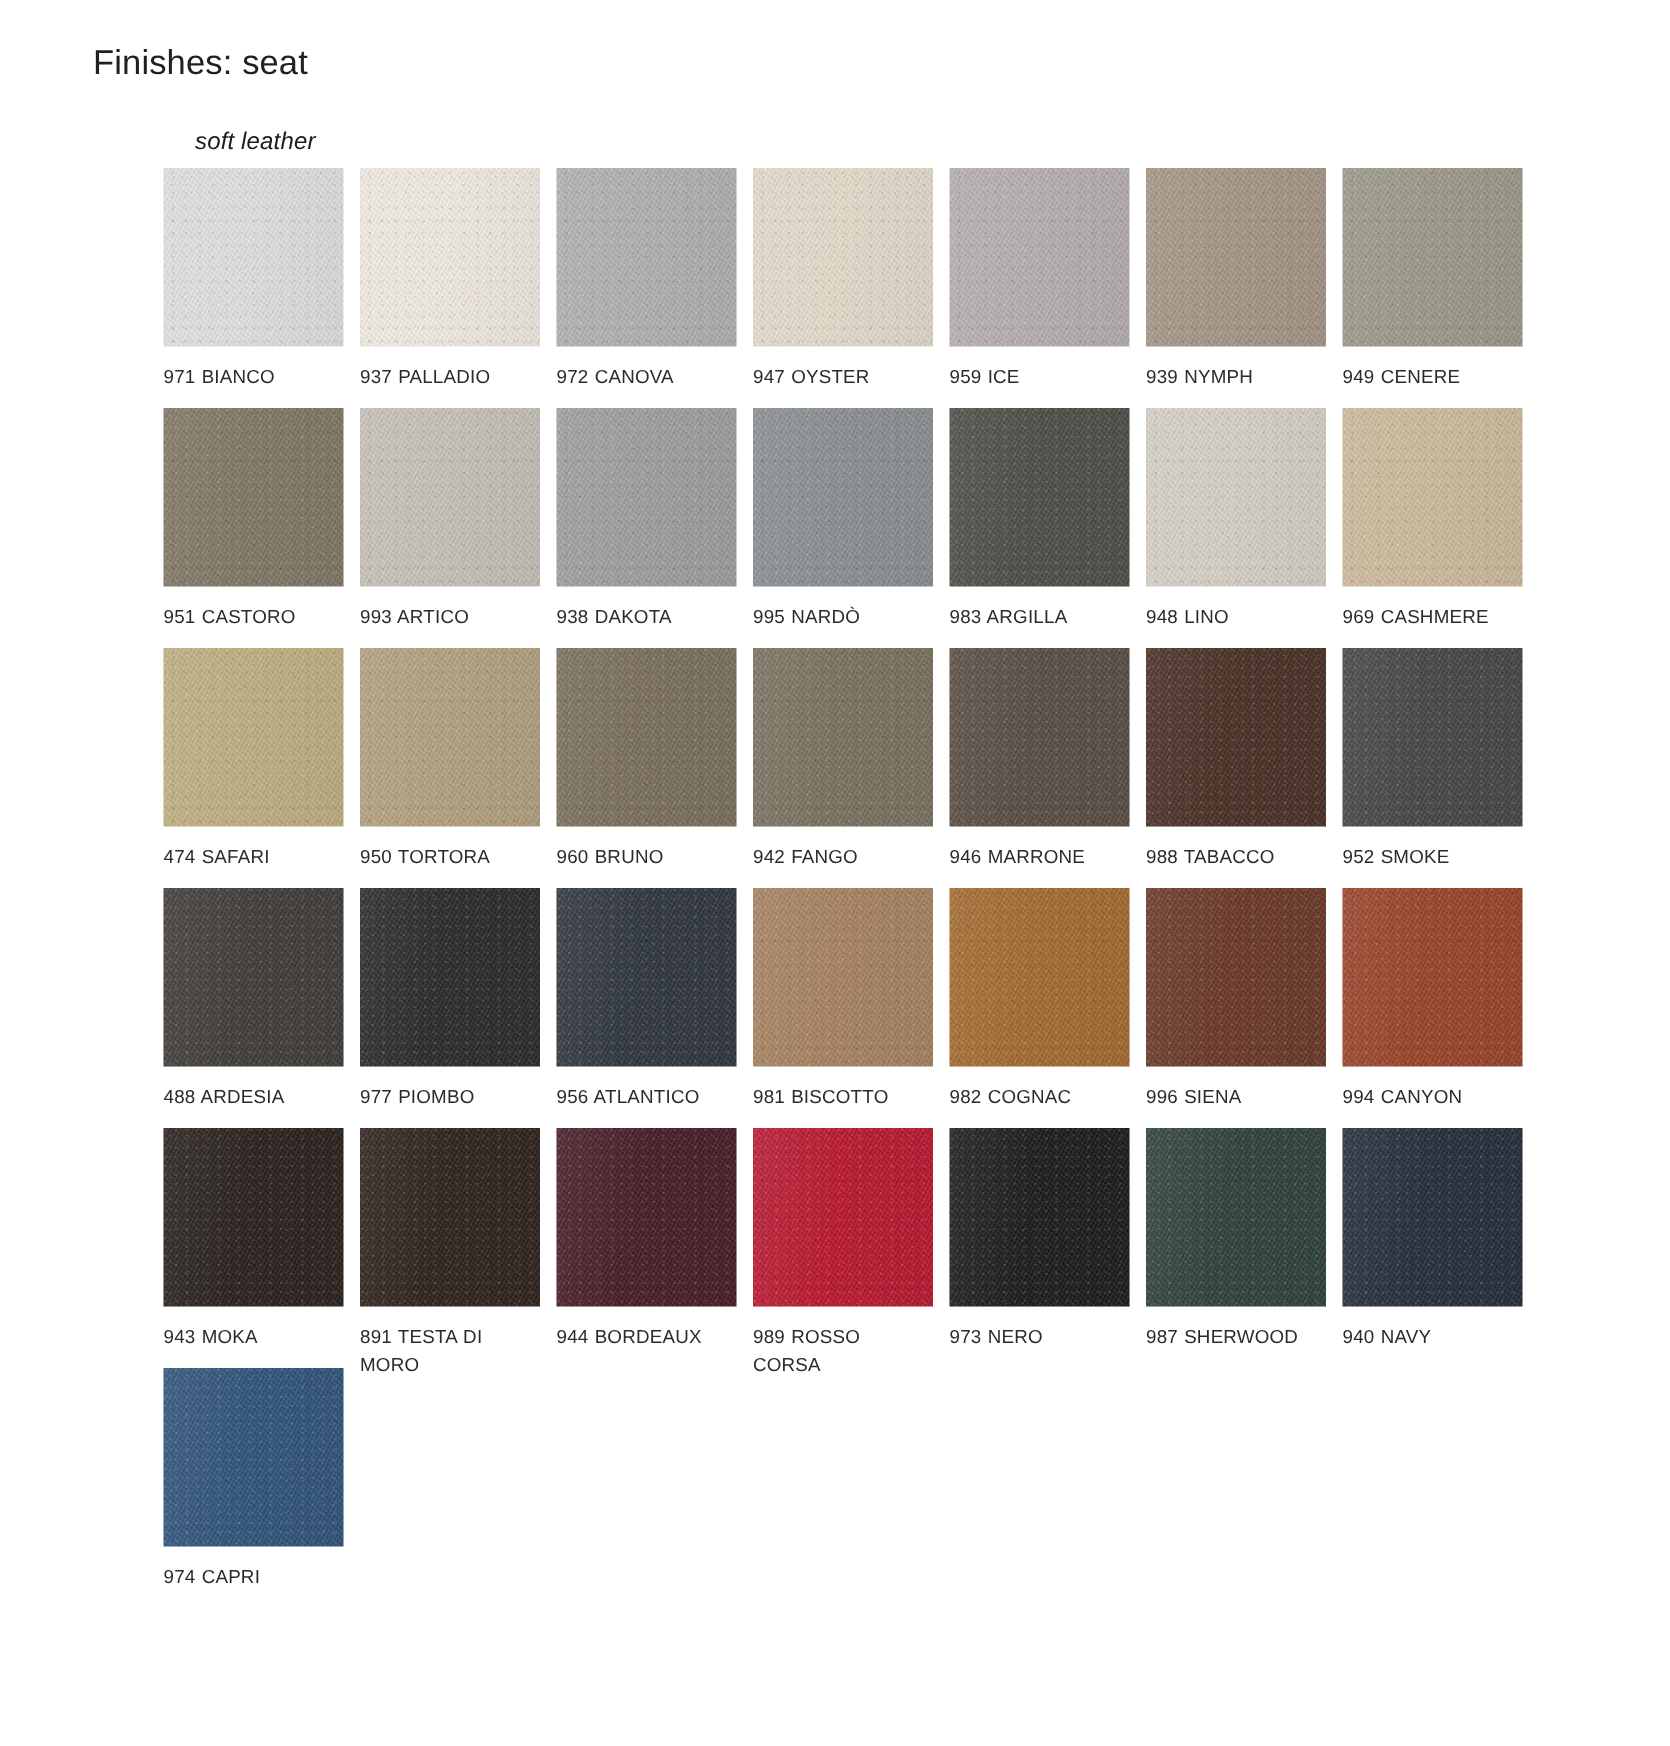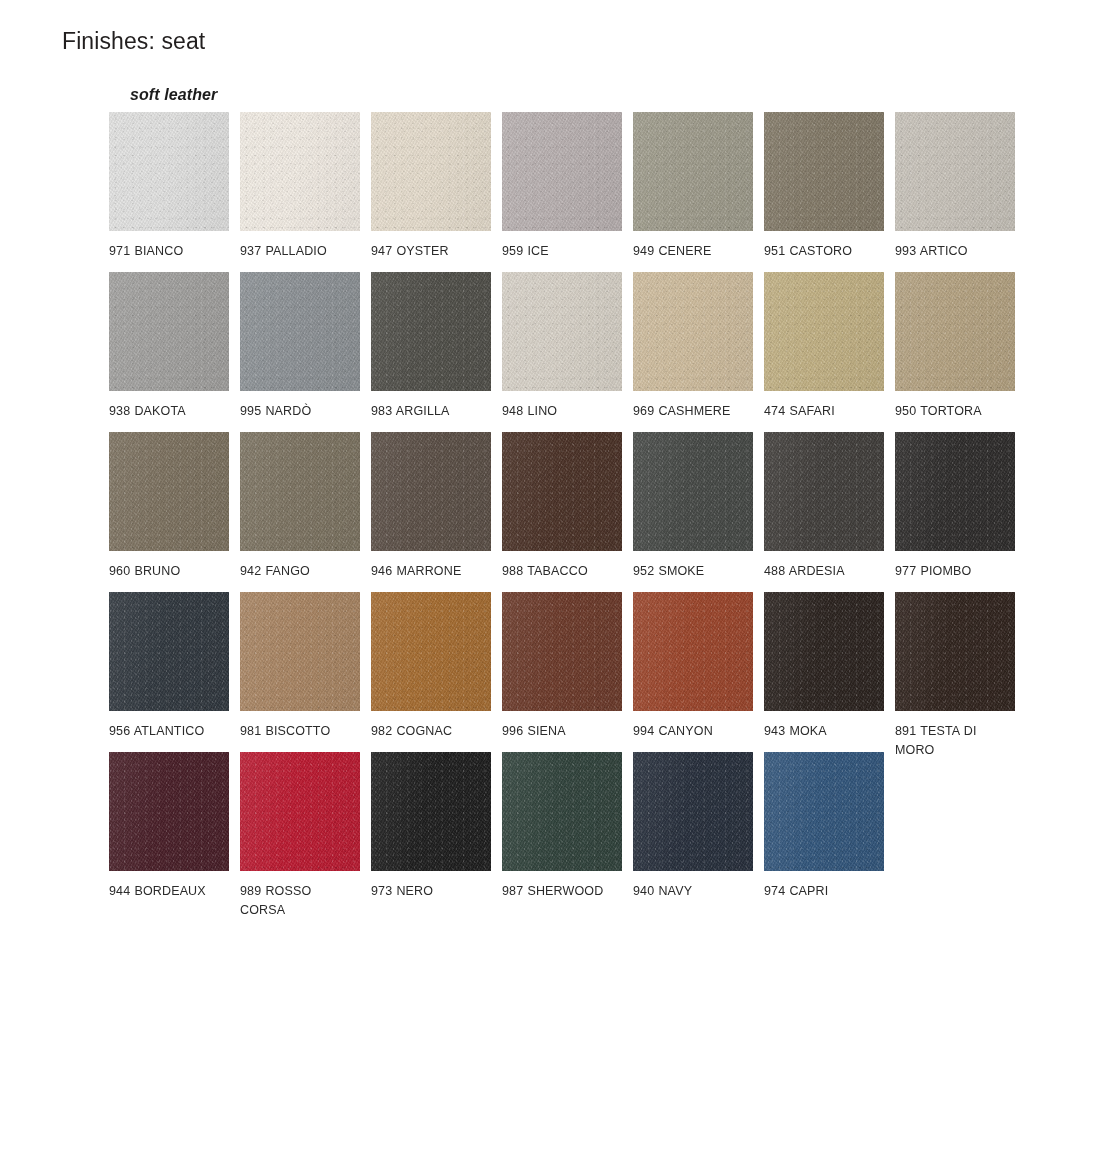--- a/index.html
+++ b/index.html
@@ -33,21 +33,21 @@
     font-weight: 400;
     color: #221f1f;
     letter-spacing: 0.1px;
     line-height: 1.2;
     margin: 0;
   }
 
   .category-label {
     font-size: 16px;
     font-style: italic;
-    font-weight: 700;
+    font-weight: 400;
     color: #1c1c1c;
     margin: 0 0 8px 2px;
     letter-spacing: 0.1px;
     display: block;
     text-align: left;
   }
 
   .category-label-wrap {
     position: absolute;
     left: 128px;
@@ -130,28 +130,36 @@
   <div class="swatch-grid">
       <div class="swatch-cell">
         <div class="swatch-chip" style="background-color: rgb(226, 226, 225);"></div>
         <div class="swatch-label">971 BIANCO</div>
       </div>
       <div class="swatch-cell">
         <div class="swatch-chip" style="background-color: rgb(242, 236, 228);"></div>
         <div class="swatch-label">937 PALLADIO</div>
       </div>
       <div class="swatch-cell">
+        <div class="swatch-chip" style="background-color: rgb(179, 179, 178);"></div>
+        <div class="swatch-label">972 CANOVA</div>
+      </div>
+      <div class="swatch-cell">
         <div class="swatch-chip" style="background-color: rgb(230, 221, 205);"></div>
         <div class="swatch-label">947 OYSTER</div>
       </div>
       <div class="swatch-cell">
         <div class="swatch-chip" style="background-color: rgb(185, 177, 177);"></div>
         <div class="swatch-label">959 ICE</div>
       </div>
       <div class="swatch-cell">
+        <div class="swatch-chip" style="background-color: rgb(168, 152, 137);"></div>
+        <div class="swatch-label">939 NYMPH</div>
+      </div>
+      <div class="swatch-cell">
         <div class="swatch-chip" style="background-color: rgb(159, 156, 140);"></div>
         <div class="swatch-label">949 CENERE</div>
       </div>
       <div class="swatch-cell">
         <div class="swatch-chip" style="background-color: rgb(131, 122, 104);"></div>
         <div class="swatch-label">951 CASTORO</div>
       </div>
       <div class="swatch-cell">
         <div class="swatch-chip" style="background-color: rgb(200, 195, 186);"></div>
         <div class="swatch-label">993 ARTICO</div>

